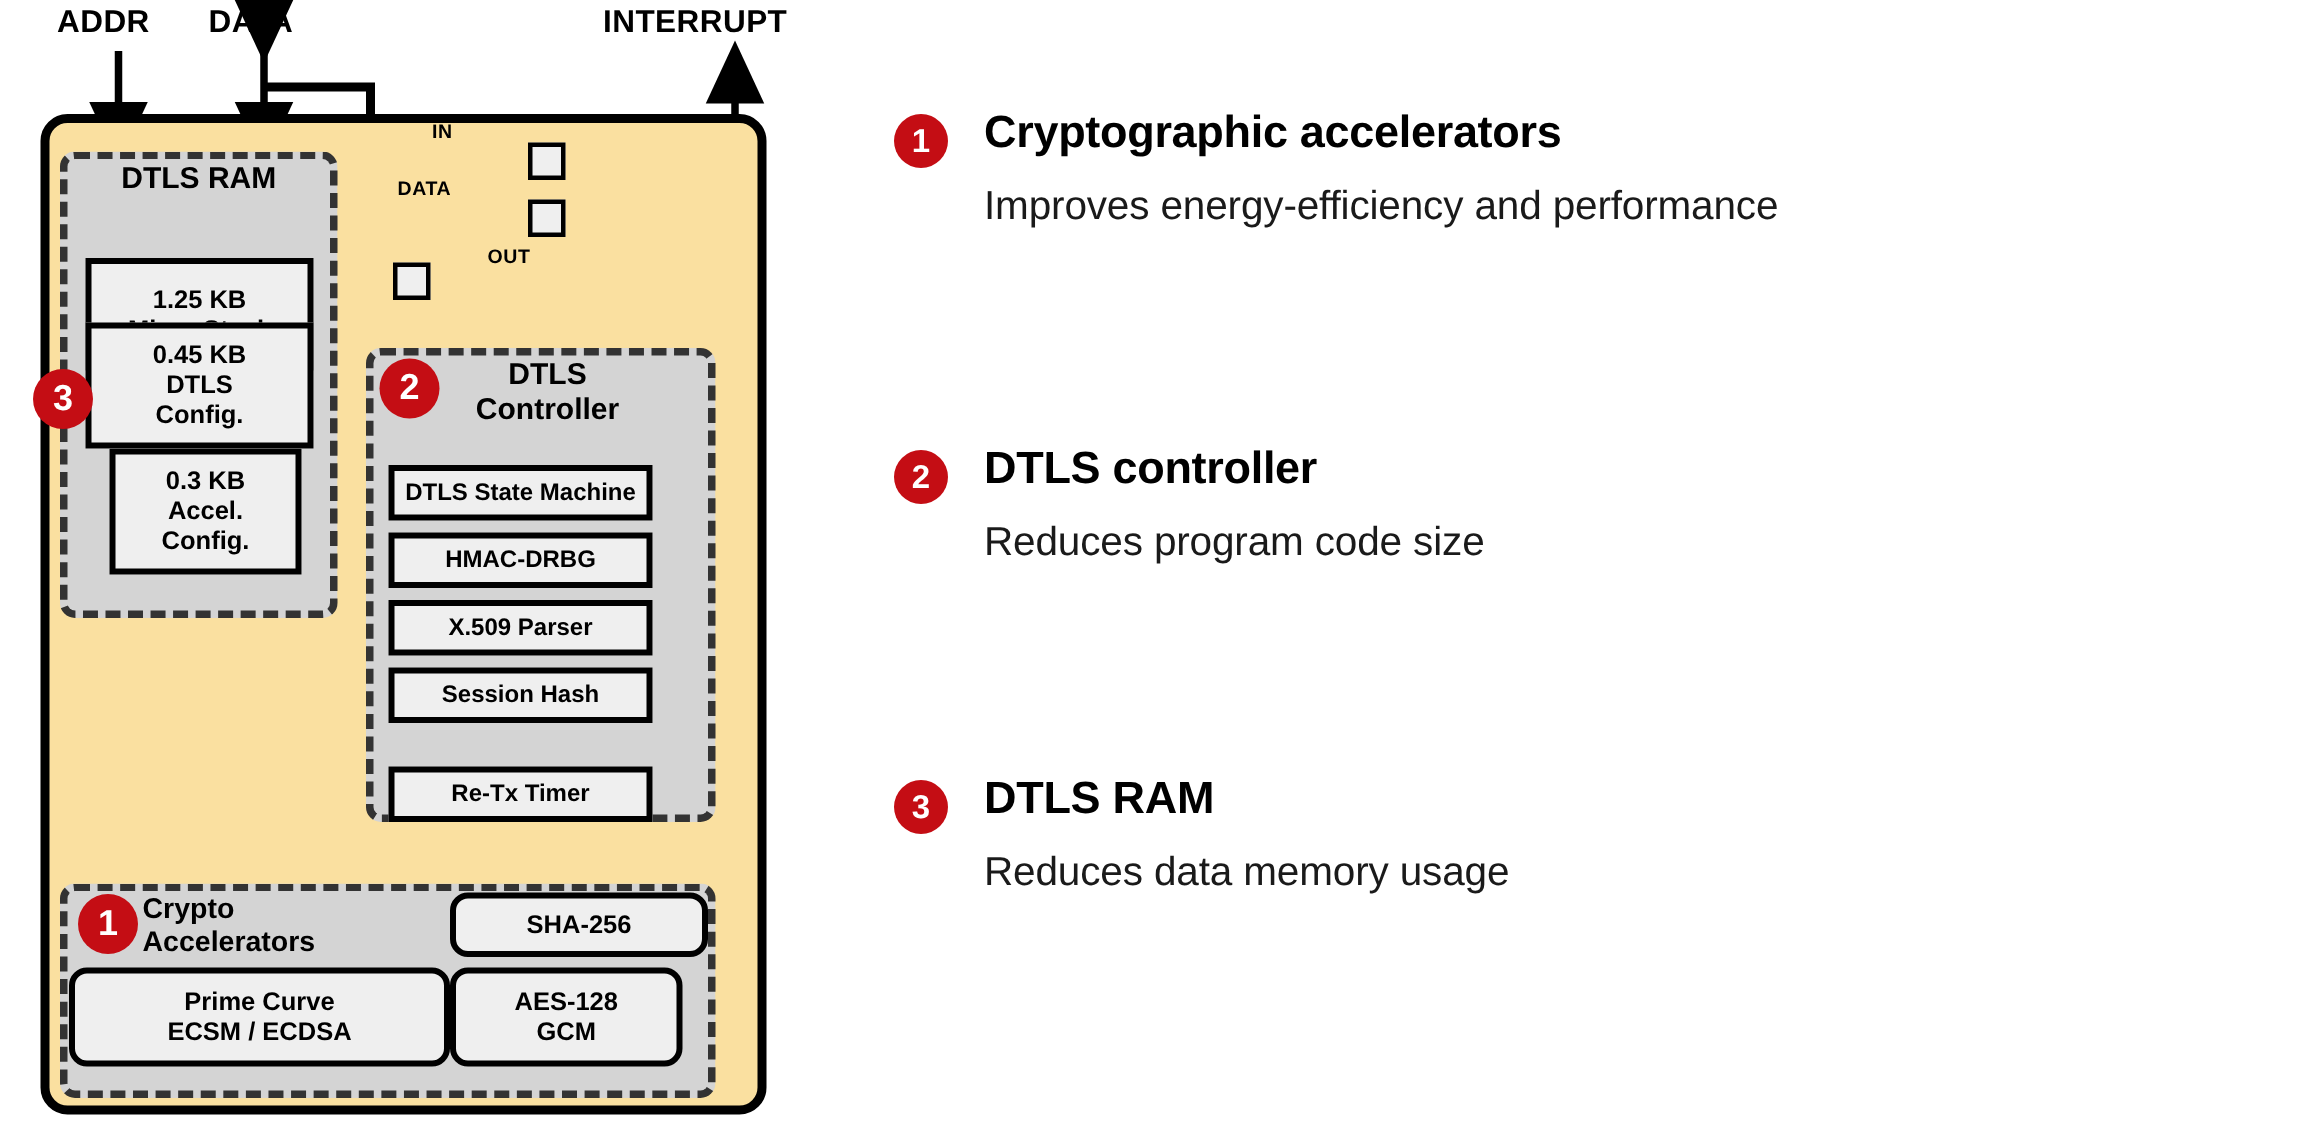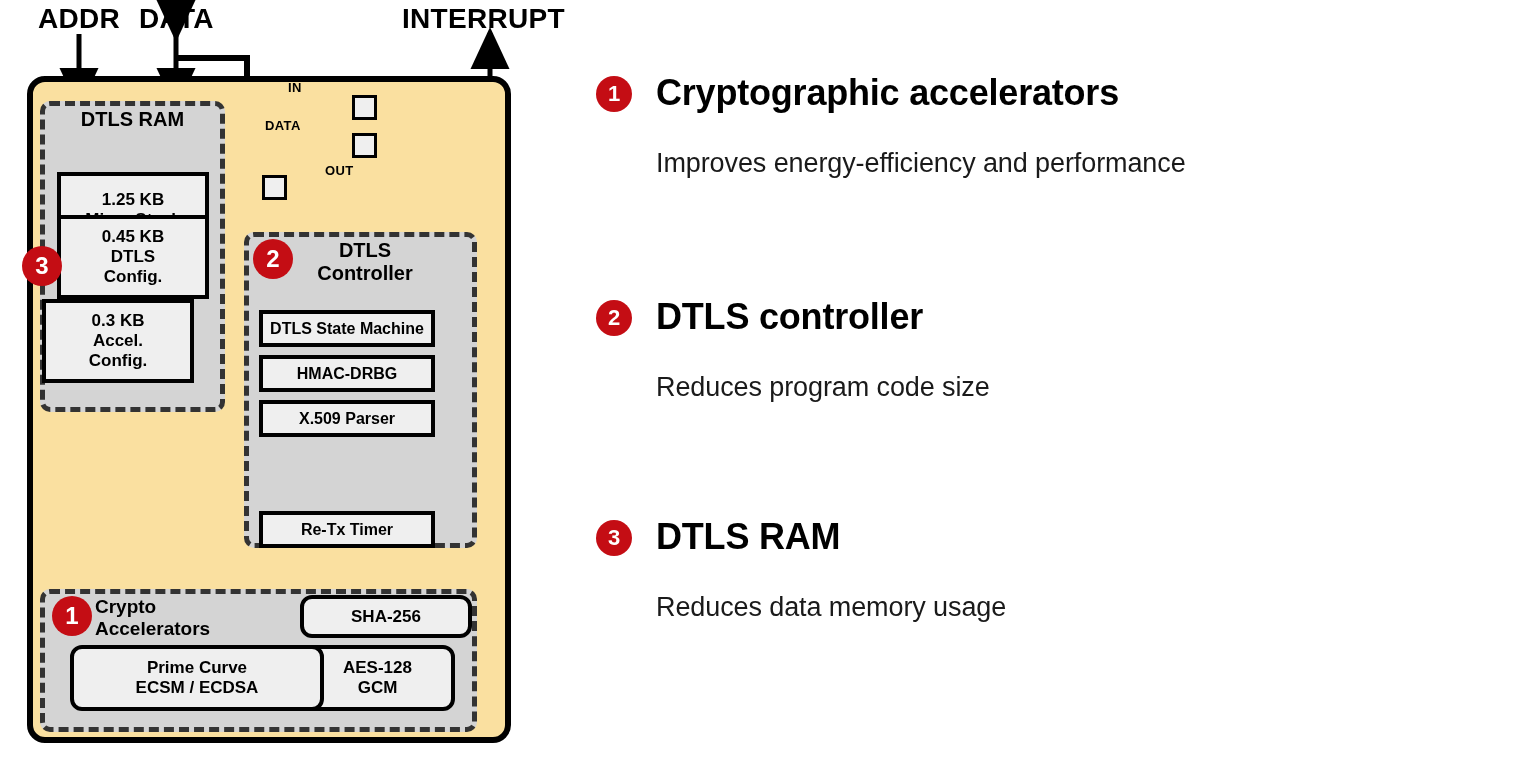--- a/index.html
+++ b/index.html
@@ -13,21 +13,21 @@
   }
   .root{position:absolute;left:0;top:0;width:1536px;height:761px;}
 
   
   #diagram{position:absolute;left:0;top:0;width:580px;height:761px;}
   #diagram svg{position:absolute;left:0;top:0;}
 
   .io-label{
     position:absolute;
     font-weight:bold;
-    font-size:28px;
+    font-size:21px;
     letter-spacing:.3px;
     white-space:nowrap;
     color:#000;
   }
 
   
   .chip{
     position:absolute;
     left:27px;top:76px;width:484px;height:667px;
     background:#FAE0A0;
@@ -73,34 +73,34 @@
     font-size:17px;
     line-height:20px;
     white-space:pre-line;
     color:#000;
   }
   .rnd{border-radius:12px;}
 
   
   #ram-c0{left:57px;top:140px;width:152px;height:75px;margin-top:32px;}
   #ram-c1{left:57px;top:215px;width:152px;height:84px;}
-  #ram-c2{left:42px;top:299px;width:152px;height:84px;}
+  #ram-c2{left:73px;top:299px;width:128px;height:84px;}
 
   
   .ctrl-cell{left:259px;top:0;width:176px;height:37px;font-size:16px;}
   #ctl0{top:310px;}
   #ctl1{top:355px;}
   #ctl2{top:400px;}
   #ctl3{top:445px;}
   #ctl4{top:490px;margin-top:21px;}
 
   
   #cr-sha{left:300px;top:595px;width:172px;height:43px;}
   #cr-aes{left:300px;top:645px;width:155px;height:66px;}
-  #cr-prime{left:70px;top:645px;width:254px;height:66px;}
+  #cr-prime{left:46px;top:645px;width:254px;height:66px;}
 
   
   .reg{
     position:absolute;
     background:#EFEFEF;
     border:3px solid #000;
     box-sizing:border-box;
   }
   #reg-in{left:352px;top:95px;width:25px;height:25px;}
   #reg-data{left:352px;top:133px;width:25px;height:25px;}
@@ -132,25 +132,25 @@
 
   
   #panel{position:absolute;left:580px;top:0;width:956px;height:761px;}
   .item{position:absolute;left:0;width:956px;}
   .item .badge-p{
     position:absolute;left:16px;top:0;
     width:36px;height:36px;font-size:22px;
   }
   .item-title{
     position:absolute;left:76px;top:-4px;
-    font-size:36px;font-weight:bold;letter-spacing:-.2px;
+    font-size:30px;font-weight:bold;letter-spacing:-.2px;
     white-space:nowrap;color:#000;
   }
   .item-desc{
-    position:absolute;left:76px;top:72px;
+    position:absolute;left:76px;top:46px;
     font-size:27px;font-weight:normal;letter-spacing:-.1px;
     white-space:nowrap;color:#1a1a1a;
   }
   #it1{top:76px;}
   #it2{top:300px;}
   #it3{top:520px;}
 </style>
 </head>
 <body>
 
@@ -237,20 +237,21 @@
 Accel.
 Config.</div>
     <div class="badge badge-d" id="b3">3</div>
 
     <div class="dashgrp" id="grp-ctrl"></div>
     <div class="grp-title" id="ctrl-title">DTLS
 Controller</div>
     <div class="cell ctrl-cell" id="ctl0">DTLS State Machine</div>
     <div class="cell ctrl-cell" id="ctl1">HMAC-DRBG</div>
     <div class="cell ctrl-cell" id="ctl2">X.509 Parser</div>
+    <div class="cell ctrl-cell" id="ctl3">Session Hash</div>
     <div class="cell ctrl-cell" id="ctl4">Re-Tx Timer</div>
     <div class="badge badge-d" id="b2">2</div>
 
     <div class="dashgrp" id="grp-crypto"></div>
     <div class="grp-title" id="crypto-title">Crypto
 Accelerators</div>
     <div class="cell rnd" id="cr-sha">SHA-256</div>
     <div class="cell rnd" id="cr-aes">AES-128
 GCM</div>
     <div class="cell rnd" id="cr-prime">Prime Curve

